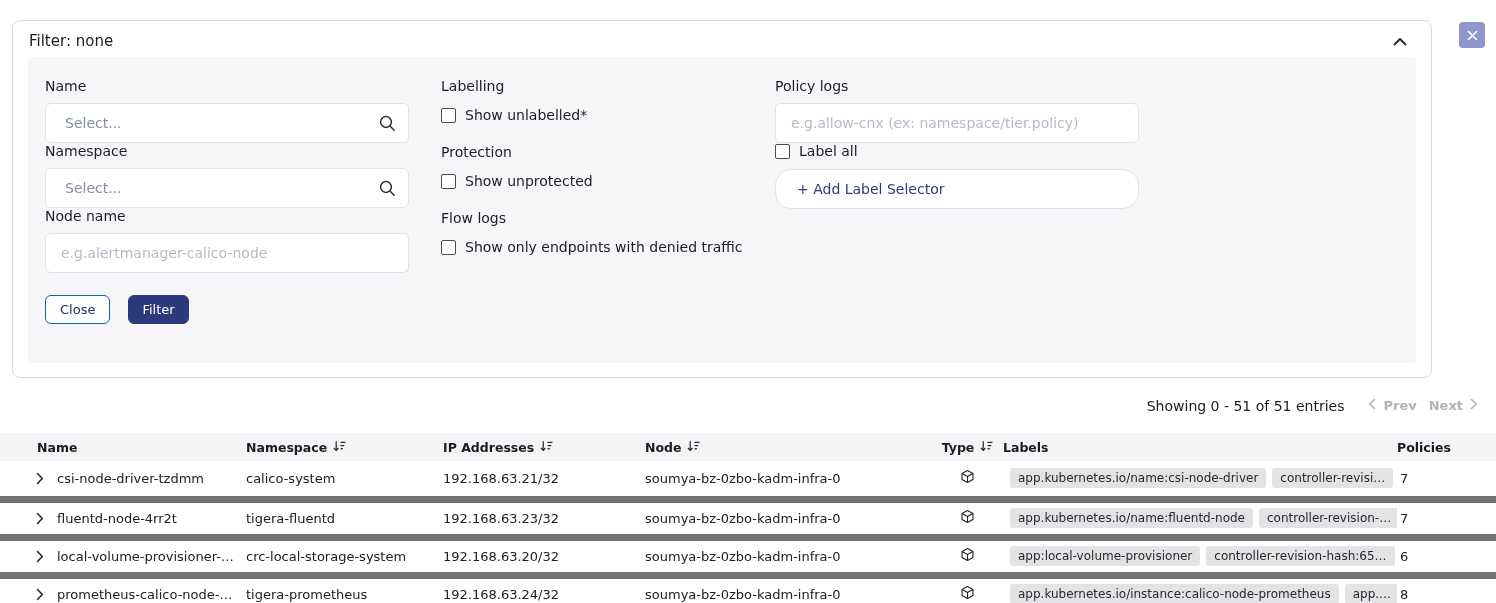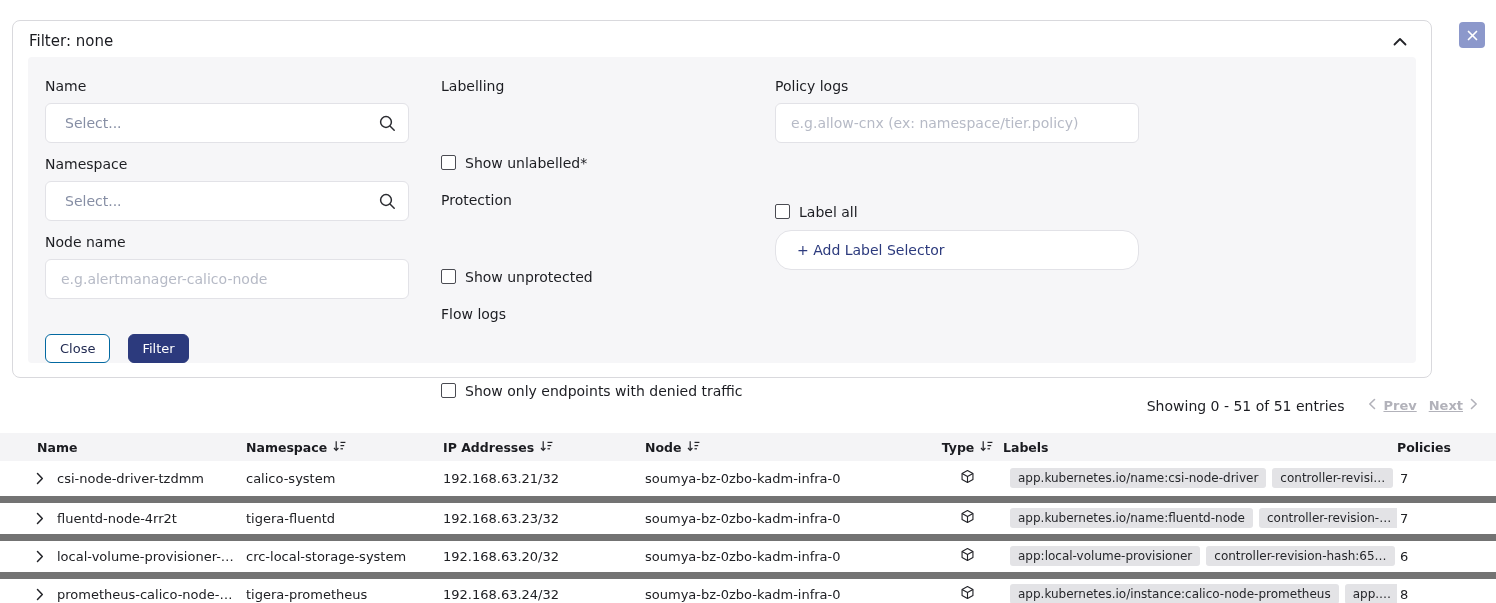--- a/index.html
+++ b/index.html
@@ -33,33 +33,33 @@
     margin: 0 15px; height: 306px; background: #f6f6f8; border-radius: 4px;
     padding: 21px 20px 0 17px;
     display: grid; grid-template-columns: 364px 302px 364px; column-gap: 32px;
     align-content: start;
   }
   .fcol { display: flex; flex-direction: column; align-items: stretch; }
 
   .field-label { font-size: 14px; color: #1c1d22; line-height: 17px; margin-bottom: 8px; }
   .section-label { font-size: 14px; color: #1c1d22; line-height: 17px; margin-bottom: 12px; }
 
-  .input-wrap { position: relative; margin-bottom: 13px; }
+  .input-wrap { position: relative; }
   .text-input {
     width: 100%; height: 40px; background: #fff;
     border: 1px solid #e2e2e7; border-radius: 6px;
     font: inherit; font-size: 14px; color: #202125; outline: none;
   }
   .select-input { padding: 0 42px 0 19px; }
   .select-input::placeholder { color: #868ea4; opacity: 1; }
   .plain-input { padding: 0 14px 0 15px; }
   .plain-input::placeholder { color: #b6bac6; opacity: 1; }
   .search-ico { position: absolute; right: 13px; top: 12px; line-height: 0; }
 
-  .check-row { display: flex; align-items: flex-start; gap: 9px; margin-bottom: 21px; cursor: pointer; margin-top: 48px; }
+  .check-row { display: flex; align-items: flex-end; gap: 9px; margin-bottom: 21px; cursor: pointer; }
   .check-row.tight { margin-bottom: 10px; }
   .check-row input[type="checkbox"] {
     appearance: none; -webkit-appearance: none; margin: 0;
     width: 15px; height: 15px; background: #fff;
     border: 1.5px solid #4a4b52; border-radius: 2px; cursor: pointer; flex: 0 0 auto;
   }
   .check-label { font-size: 14px; color: #1c1d22; }
 
   .btn-row { display: flex; gap: 18px; margin-top: 22px; }
   .btn-outline {
@@ -82,21 +82,21 @@
   
   .pagination-row {
     height: 55px; display: flex; align-items: center; justify-content: flex-end;
     padding-right: 18px; gap: 24px;
   }
   .page-summary { font-size: 14px; color: #1c1d22; }
   .page-nav { display: flex; align-items: center; gap: 12px; }
   .page-btn {
     background: none; border: none; padding: 0; cursor: default;
     display: flex; align-items: center; gap: 7px;
-    font: inherit; font-size: 13px; font-weight: bold; color: #b2b2ba; text-decoration: underline;
+    font: inherit; font-size: 13px; font-weight: bold; color: #b2b2ba;
   }
 
   
   table.ep-table { width: 1496px; border-collapse: collapse; table-layout: fixed; }
   .ep-table th {
     background: #f4f4f6; height: 28px; padding: 0;
     font-size: 12.5px; font-weight: bold; color: #1a1b20; text-align: left;
   }
   .th-inner { display: flex; align-items: center; gap: 6px; }
   .ep-table th.col-name .th-inner { padding-left: 37px; }

